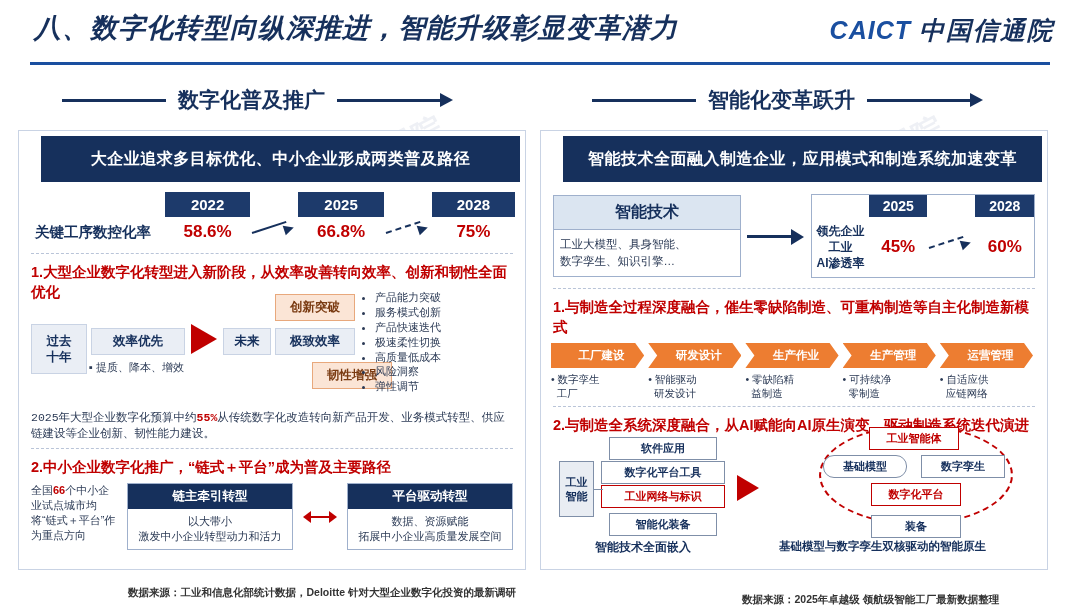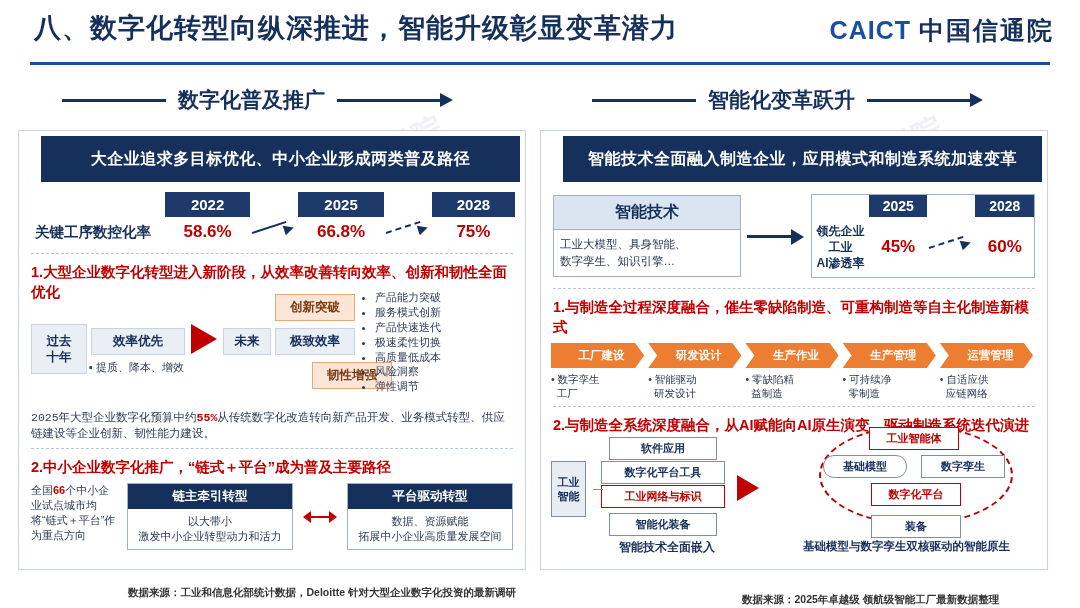--- a/index.html
+++ b/index.html
@@ -6,21 +6,21 @@
   body{
     width:1080px;height:608px;
     background:#ffffff;
     font-family:"Liberation Sans","DejaVu Sans",sans-serif;
     color:#1a2744;
     overflow:hidden;
     position:relative;
   }
   
   .header{
-    position:absolute;left:0;top:0;width:1080px;height:62px;
+    position:absolute;left:0;top:0;width:1080px;height:62px;font-style:italic;
   }
   .header-title{
     position:absolute;left:34px;top:10px;
     font-size:27px;font-weight:bold;color:#16305c;
     letter-spacing:1px;
   }
   .brand{
     position:absolute;right:26px;top:14px;
     display:flex;align-items:center;gap:8px;
   }
@@ -180,21 +180,21 @@
     position:absolute;border:1px solid #7f8fa8;background:#fff;
     font-size:11px;text-align:center;color:#16305c;padding:3px 2px;
     box-sizing:border-box;font-weight:bold;
   }
   .dbox.red{color:#c00000;border-color:#c00000;}
   .dgray{background:#e9edf3;}
   .dashed-oval{
     position:absolute;border:2px dashed #c00000;border-radius:50%;
   }
   .dcaption{
-    position:absolute;font-size:12px;font-weight:bold;color:#16305c;margin-left:24px;
+    position:absolute;font-size:12px;font-weight:bold;color:#16305c;
   }
   .bigred{
     position:absolute;width:0;height:0;
     border-top:13px solid transparent;border-bottom:13px solid transparent;border-left:22px solid #c00000;
   }
   .dline{position:absolute;background:#7f8fa8;}
   
   .source{
     position:absolute;font-size:10.5px;color:#333;font-weight:bold;
   }
@@ -364,21 +364,21 @@
     <div>• 零缺陷精<br>&nbsp;&nbsp;益制造</div>
     <div>• 可持续净<br>&nbsp;&nbsp;零制造</div>
     <div>• 自适应供<br>&nbsp;&nbsp;应链网络</div>
   </div>
 
   <div class="divider"></div>
   <div class="blk-head">2.与制造全系统深度融合，从AI赋能向AI原生演变，驱动制造系统迭代演进</div>
 
   <div class="diagram">
 
-    <div class="dbox dgray" style="left:0;top:22px;width:35px;height:56px;display:flex;align-items:center;justify-content:center;line-height:14px;">工业<br>智能</div>
+    <div class="dbox dgray" style="left:8px;top:22px;width:35px;height:56px;display:flex;align-items:center;justify-content:center;line-height:14px;">工业<br>智能</div>
     <div class="dbox" style="left:58px;top:-2px;width:108px;">软件应用</div>
     <div class="dbox" style="left:50px;top:22px;width:124px;">数字化平台工具</div>
     <div class="dbox red" style="left:50px;top:46px;width:124px;">工业网络与标识</div>
     <div class="dbox" style="left:58px;top:74px;width:108px;">智能化装备</div>
     <div class="dline" style="left:42px;top:50px;width:10px;height:1px;"></div>
 
     <div class="bigred" style="left:186px;top:36px;"></div>
 
     <div class="dashed-oval" style="left:268px;top:-14px;width:190px;height:96px;"></div>
     <div class="dbox red" style="left:318px;top:-12px;width:90px;border:1px solid #c00000;">工业智能体</div>

